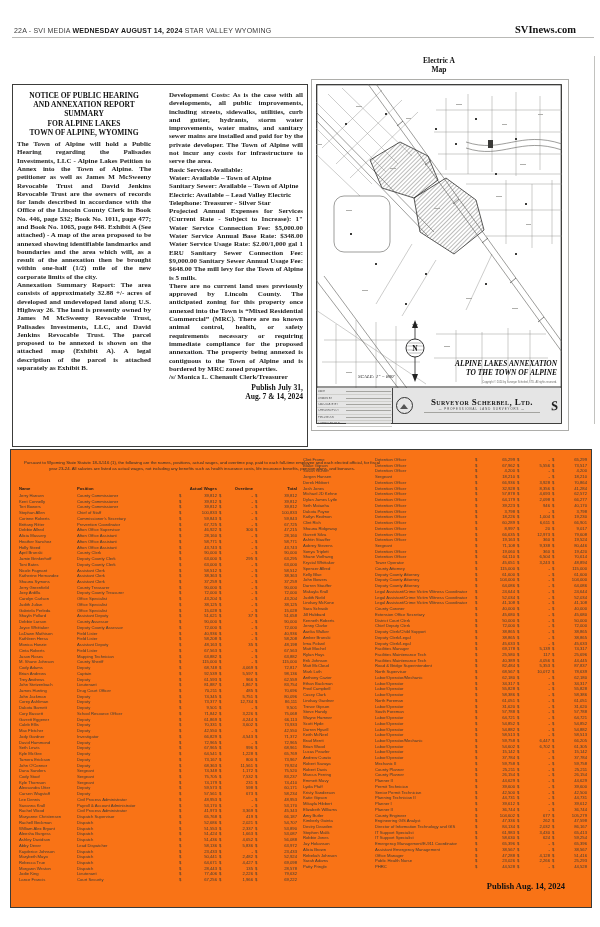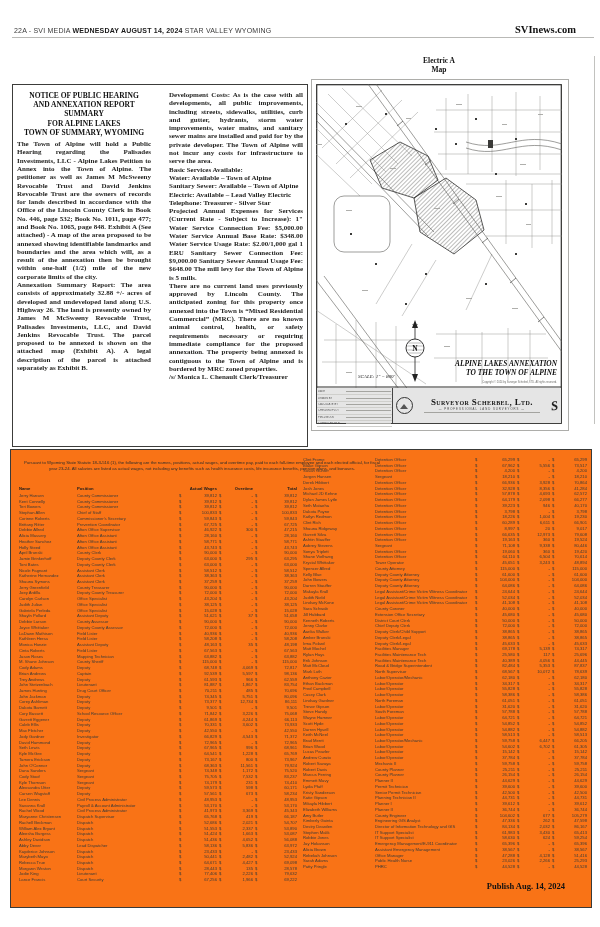--- a/index.html
+++ b/index.html
@@ -83,35 +83,39 @@
   <div class="hdr-rule" data-interactable="false"></div>
   <div class="right-rule" data-interactable="false"></div>
 
   <div class="notice-box" data-interactable="false">
     <div class="ncol" data-interactable="false">
       <div class="ntitle" data-interactable="false">
         <div data-interactable="false">NOTICE OF PUBLIC HEARING</div>
         <div data-interactable="false">AND ANNEXATION REPORT</div>
         <div data-interactable="false">SUMMARY</div>
         <div data-interactable="false">FOR ALPINE LAKES</div>
-        <div data-interactable="false">TOWN OF SUMMARY, WYOMING</div>
+        <div data-interactable="false">TOWN OF ALPINE, WYOMING</div>
       </div>
       <p data-interactable="false">The Town of Alpine will hold a Public Hearing regarding the Palisades Investments, LLC - Alpine Lakes Petition to Annex into the Town of Alpine. The petitioner as well as James M McSweeny Revocable Trust and David Jenkins Revocable Trust are the owners of records for lands described in accordance with the Office of the Lincoln County Clerk in Book No. 446, page 532; Book No. 1011, page 477; and Book No. 1065, page 848. Exhibit A (See attached) - A map of the area proposed to be annexed showing identifiable landmarks and boundaries and the area which will, as a result of the annexation then be brought within one-half (1/2) mile of the new corporate limits of the city.</p>
       <p data-interactable="false">Annexation Summary Report: The area consists of approximately 32.88 +/- acres of developed and undeveloped land along U.S. Highway 26. The land is presently owned by James M McSweeny Revocable Trust, Palisades Investments, LLC, and David Jenkins Revocable Trust. The parcel proposed to be annexed is shown on the attached map (Exhibit A). A legal description of the parcel is attached separately as Exhibit B.</p>
     </div>
     <div class="ncol" data-interactable="false">
       <p data-interactable="false">Development Costs: As is the case with all developments, all public improvements, including streets, sidewalks, utilities, curb and gutter, hydrants, storm water improvements, water mains, and sanitary sewer mains are installed and paid for by the private developer. The Town of Alpine will not incur any costs for infrastructure to serve the area.</p>
       <p class="svc" data-interactable="false">Basic Services Available:</p>
       <p class="svc" data-interactable="false">Water: Available – Town of Alpine</p>
       <p class="svc" data-interactable="false">Sanitary Sewer: Available – Town of Alpine</p>
       <p class="svc" data-interactable="false">Electric: Available – Lead Valley Electric</p>
       <p class="svc" data-interactable="false">Telephone: Treasurer - Silver Star</p>
       <p data-interactable="false">Projected Annual Expenses for Services (Current Rate - Subject to Increase): 1" Water Service Connection Fee: $5,000.00 Water Service Annual Base Rate: $348.00 Water Service Usage Rate: $2.00/1,000 gal 1 ERU Sanitary Sewer Connection Fee: $9,000.00 Sanitary Sewer Annual Usage Fee: $648.00 The mill levy for the Town of Alpine is 5 mills.</p>
       <p data-interactable="false">There are no current land uses previously approved by Lincoln County. The anticipated zoning for this property once annexed into the Town is “Mixed Residential Commercial” (MRC). There are no known animal control, health, or safety requirements necessary or requiring immediate compliance for the proposed annexation. The property being annexed is contiguous to the Town of Alpine and is bordered by MRC zoned properties.</p>
       <p class="nsig" data-interactable="false">/s/ Monica L. Chenault Clerk/Treasurer</p>
+      <div class="npub" data-interactable="false">
+        <div data-interactable="false">Publish July 31,</div>
+        <div data-interactable="false">Aug. 7 &amp; 14, 2024</div>
+      </div>
     </div>
   </div>
 
   <div class="map-label" data-interactable="false">
     <div data-interactable="false">Electric A</div>
     <div data-interactable="false">Map</div>
   </div>
   <div class="map-outer" data-interactable="false"></div>
   <div class="map-frame" data-interactable="false">
     <svg width="246" height="340" viewBox="0 0 246 340" xmlns="http://www.w3.org/2000/svg" data-interactable="false">

